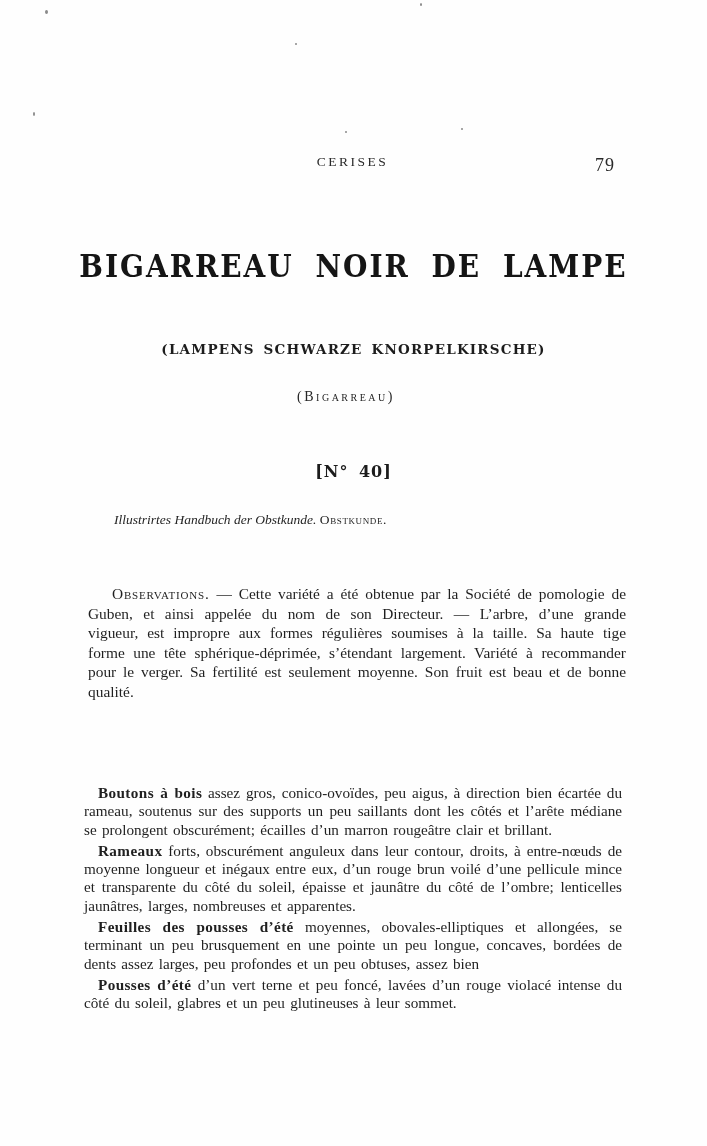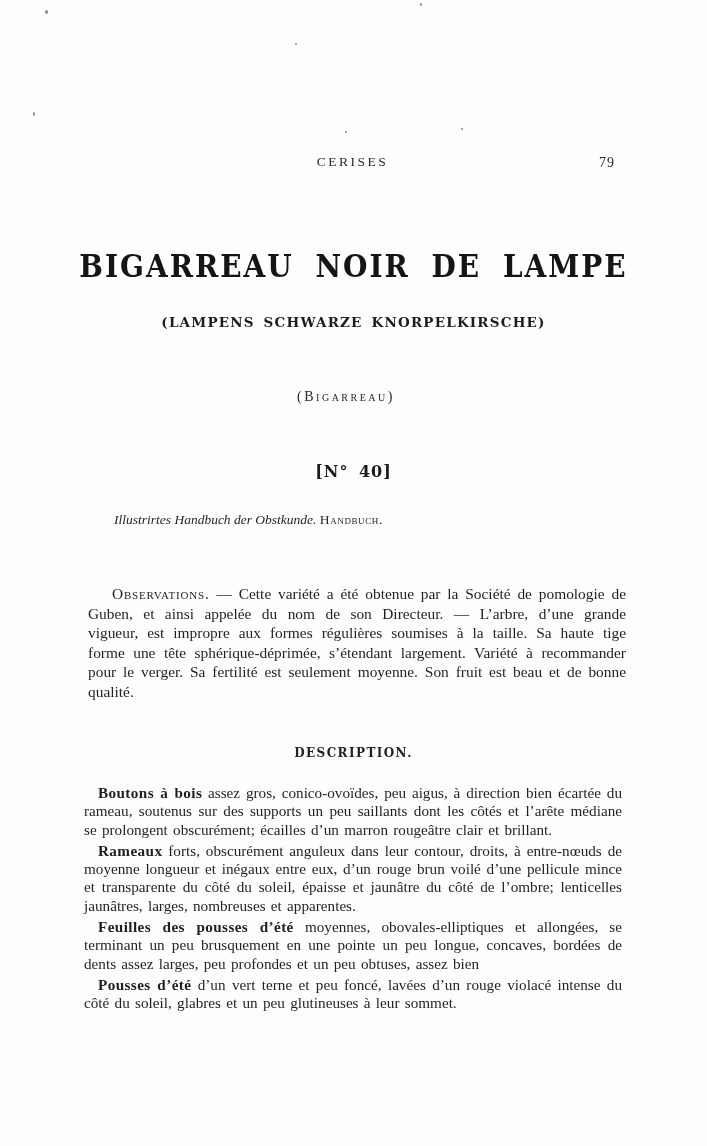--- a/index.html
+++ b/index.html
@@ -31,21 +31,21 @@
     left: 0; right: 0;
     text-align: center;
     font-size: 13.5px;
     letter-spacing: 2.5px;
     color: #2a2a2a;
   }
   .rh-pagenum {
     position: absolute;
     right: 6px;
     top: 1px;
-    font-size: 14px;
+    font-size: 18px;
     letter-spacing: 1px;
     color: #2a2a2a;
     text-align: right;
   }
 
   
   .main-title {
     position: absolute;
     top: 248px;
     left: 0;
@@ -58,21 +58,21 @@
     letter-spacing: 2px;
     word-spacing: 10px;
     color: #151515;
     transform: scaleY(1.12);
     transform-origin: top center;
   }
 
   
   .subtitle-german {
     position: absolute;
-    top: 314px;
+    top: 341px;
     left: 0;
     width: 707px;
     text-align: center;
     font-family: "DejaVu Serif", serif;
     font-weight: 700;
     font-size: 13.5px;
     letter-spacing: 1.2px;
     word-spacing: 3px;
     color: #1c1c1c;
   }
@@ -195,27 +195,26 @@
 
   <div class="subtitle-german">(LAMPENS SCHWARZE KNORPELKIRSCHE)</div>
 
   <div class="subtitle-type">(Bigarreau)</div>
 
   <div class="catalog-number">[N° 40]</div>
 
   <div class="references">
     <div class="ref-line">
       <span class="ref-title">Illustrirtes Handbuch der Obstkunde.</span>
-      <span class="sc">Handbuch.</span>
+      <span class="sc">Obstkunde.</span>
     </div>
   </div>
 
   <p class="observations"><span class="obs-lead">Observations.</span><span> — Cette variété a été obtenue par la Société de pomologie de Guben, et ainsi appelée du nom de son Directeur. — L’arbre, d’une grande vigueur, est impropre aux formes régulières soumises à la taille. Sa haute tige forme une tête sphérique-déprimée, s’étendant largement. Variété à recommander pour le verger. Sa fertilité est seulement moyenne. Son fruit est beau et de bonne qualité.</span></p>
 
-  <div class="desc-heading">DESCRIPTION.</div>
 
   <div class="desc-body">
     <p class="desc-para"><span class="desc-lead">Boutons à bois</span><span> assez gros, conico-ovoïdes, peu aigus, à direction bien écartée du rameau, soutenus sur des supports un peu saillants dont les côtés et l’arête médiane se prolongent obscurément; écailles d’un marron rougeâtre clair et brillant.</span></p>
     <p class="desc-para"><span class="desc-lead">Rameaux</span><span> forts, obscurément anguleux dans leur contour, droits, à entre-nœuds de moyenne longueur et inégaux entre eux, d’un rouge brun voilé d’une pellicule mince et transparente du côté du soleil, épaisse et jaunâtre du côté de l’ombre; lenticelles jaunâtres, larges, nombreuses et apparentes.</span></p>
     <p class="desc-para"><span class="desc-lead">Feuilles des pousses d’été</span><span> moyennes, obovales-elliptiques et allongées, se terminant un peu brusquement en une pointe un peu longue, concaves, bordées de dents assez larges, peu profondes et un peu obtuses, assez bien</span></p>
     <p class="desc-para"><span class="desc-lead">Pousses d’été</span><span> d’un vert terne et peu foncé, lavées d’un rouge violacé intense du côté du soleil, glabres et un peu glutineuses à leur sommet.</span></p>
   </div>
 
   <div class="speck" style="left:45px; top:10px; width:3px; height:4px;"></div>
   <div class="speck" style="left:420px; top:3px; width:2px; height:3px;"></div>

